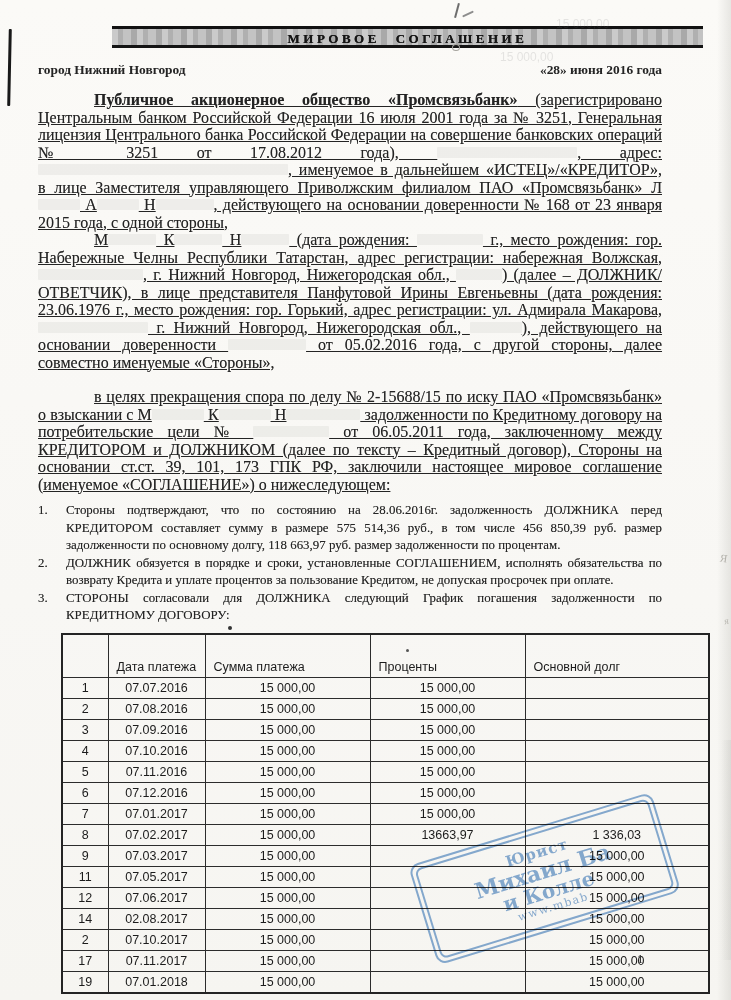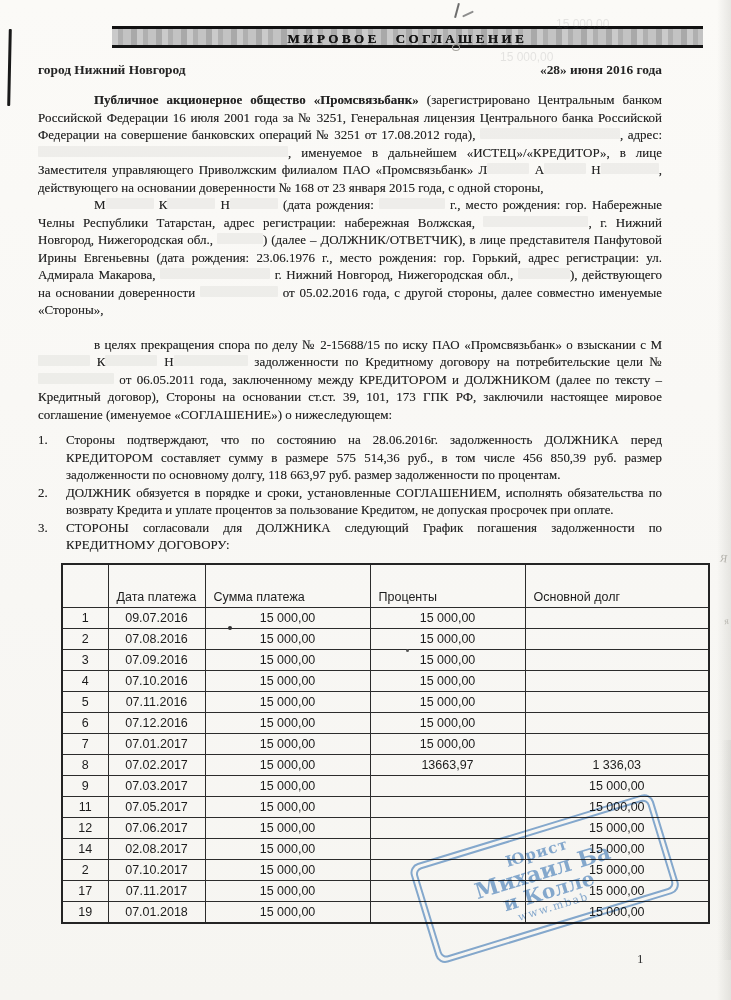--- a/index.html
+++ b/index.html
@@ -15,21 +15,21 @@
     background:repeating-linear-gradient(91deg,#cacaca 0 6px,#b0b0b0 6px 11px,#c3c3c3 11px 19px,#a9a9a9 19px 25px);
     text-align:center;
   }
   .title-text {
     font-weight:bold; font-size:13px; line-height:16px; letter-spacing:3.5px;
     word-spacing:9px; color:#151515; text-shadow:0 0 .4px #222;
   }
   
   .content { position:relative; padding:62px 69px 0 38px; }
   .cityline { display:flex; justify-content:space-between; font-weight:bold; font-size:13.4px; margin-bottom:13px; }
-  .para { text-align:justify; text-indent:56px; font-size:13px; line-height:17.5px; text-shadow:0 0 .35px rgba(40,40,40,.45); }
+  .para { text-align:justify; text-indent:56px; font-size:16px; line-height:17.5px; text-shadow:0 0 .35px rgba(40,40,40,.45);text-decoration:underline; }
   .para .b { font-weight:bold; }
   .space-before { margin-top:17px; }
   .redact { display:inline-block; height:11px; background:rgba(172,170,162,.14); border-radius:1px; }
   #clauses { margin-top:9px; }
   .clause { display:flex; font-size:12.9px; line-height:17.5px; text-shadow:0 0 .35px rgba(40,40,40,.45); }
   .clause-num { width:28px; flex:0 0 28px; }
   .clause-text { flex:1; text-align:justify; }
   
   .table-wrap { margin:8px -46px 0 23px; }
   table { border-collapse:collapse; width:647px; table-layout:fixed;
@@ -121,21 +121,21 @@
               <th></th>
               <th>Дата платежа</th>
               <th>Сумма платежа</th>
               <th>Проценты</th>
               <th>Основной долг</th>
             </tr>
           </thead>
         <tbody id="schedule-body">
             <tr>
               <td>1</td>
-              <td>09.07.2016</td>
+              <td>07.07.2016</td>
               <td>15 000,00</td>
               <td>15 000,00</td>
               <td></td>
             </tr>
             <tr>
               <td>2</td>
               <td>07.08.2016</td>
               <td>15 000,00</td>
               <td>15 000,00</td>
               <td></td>

